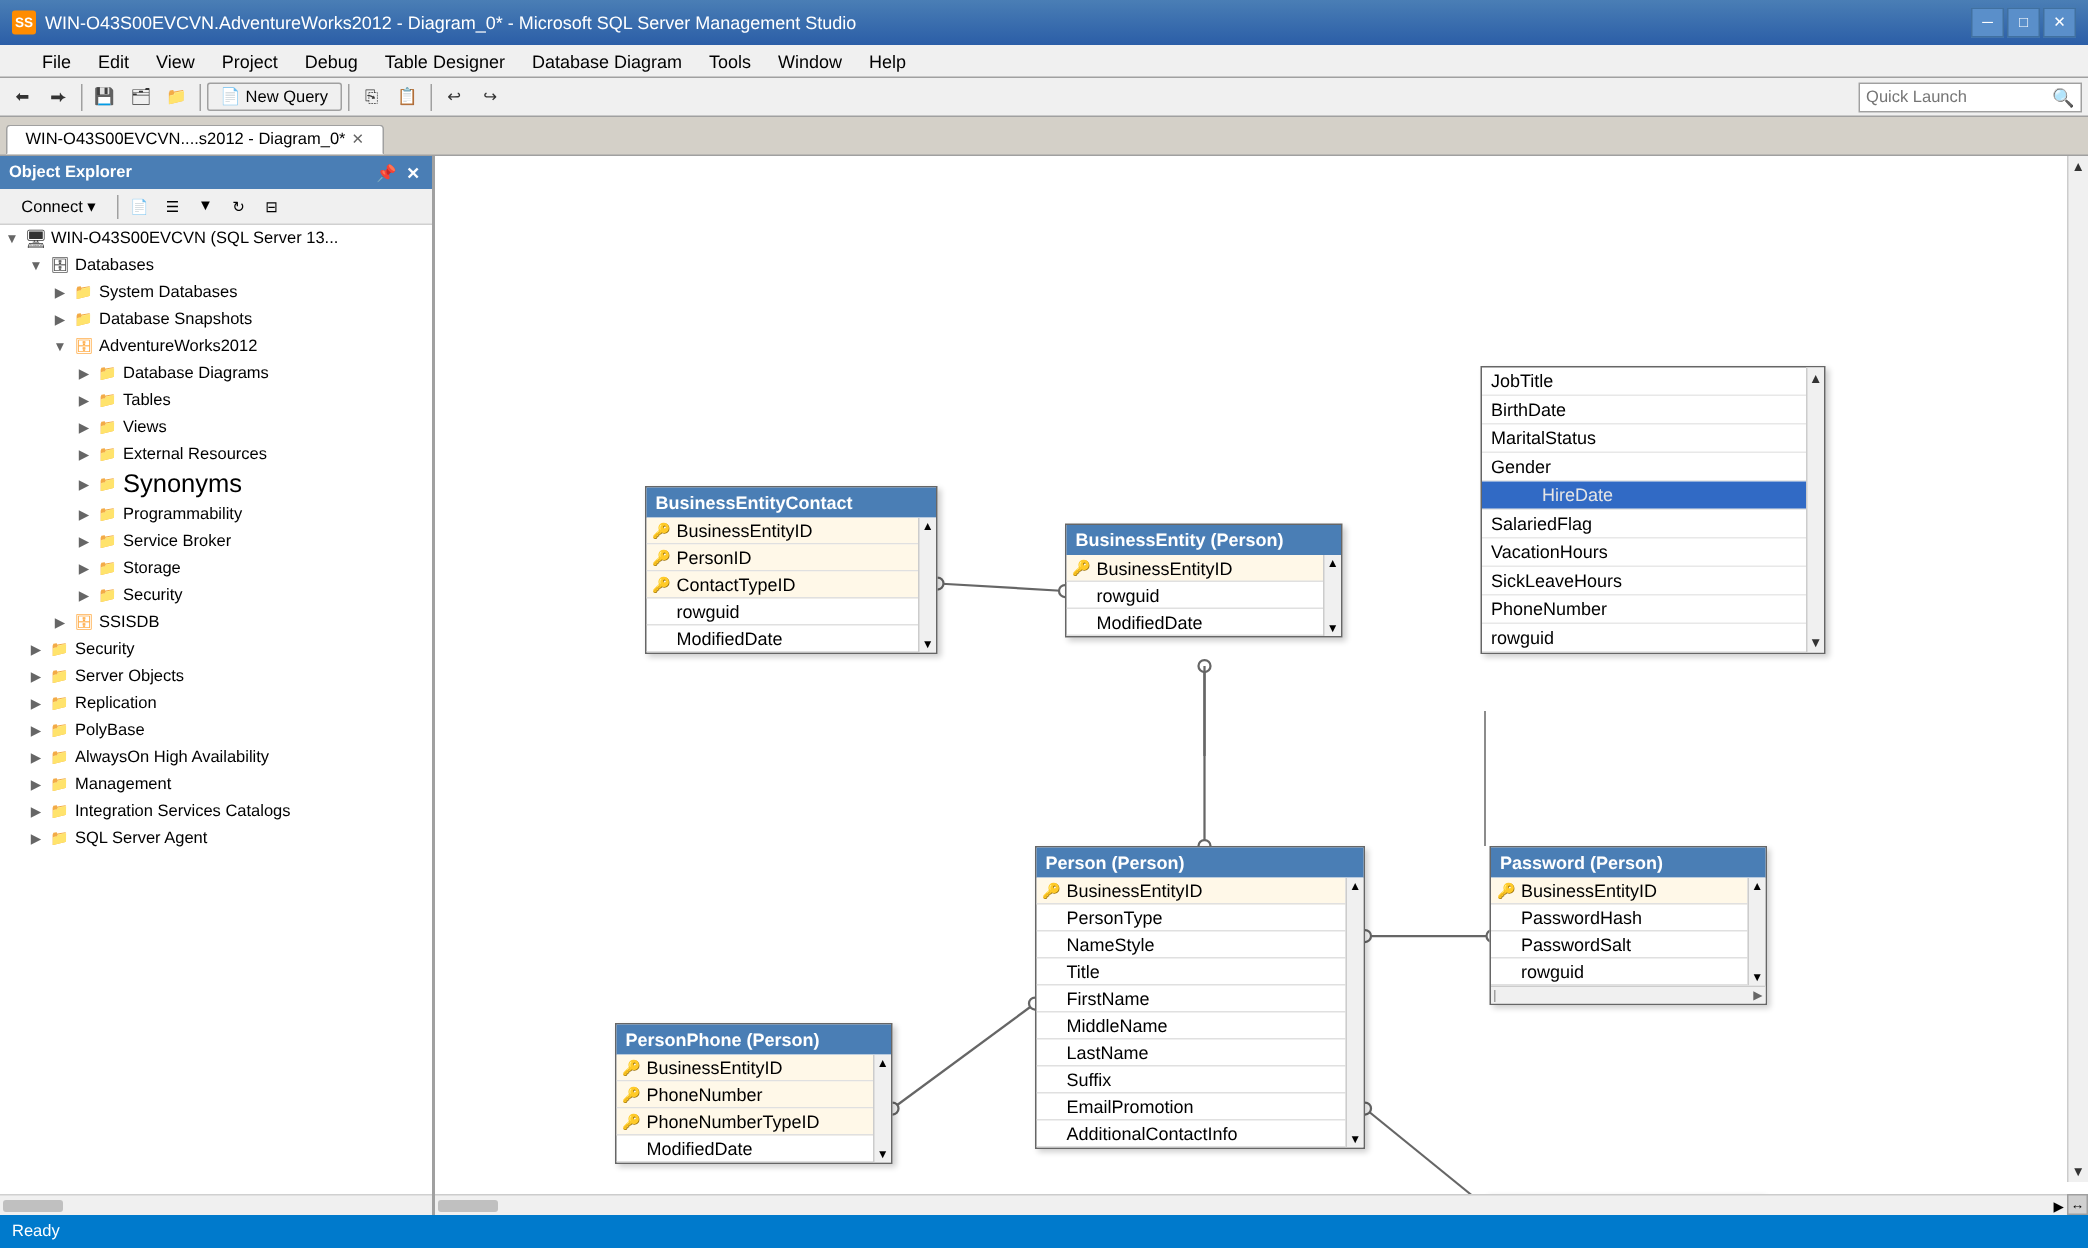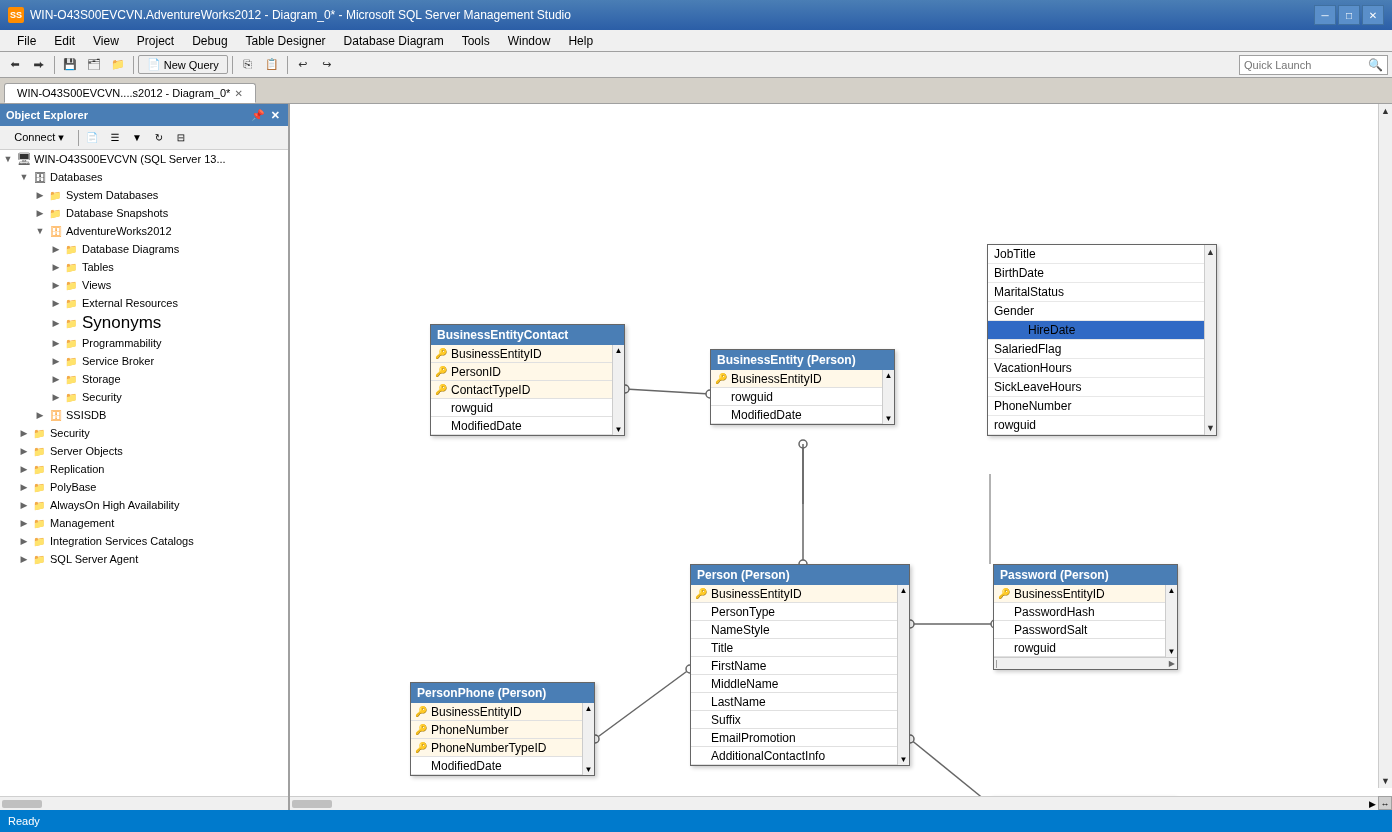--- a/index.html
+++ b/index.html
@@ -17,21 +17,21 @@
     }
     .title-bar-left { display: flex; align-items: center; gap: 6px; font-size: 12px; }
     .title-bar-icon { width: 16px; height: 16px; background: #ff8c00; border-radius: 2px; display: flex; align-items: center; justify-content: center; font-size: 9px; color: white; font-weight: bold; }
     .title-bar-buttons { display: flex; gap: 2px; }
     .title-btn { width: 22px; height: 20px; background: #5a8fca; border: 1px solid #4070a0; color: white; font-size: 10px; cursor: pointer; display: flex; align-items: center; justify-content: center; }
 
     
     .menu-bar {
       background: #f0f0f0;
       border-bottom: 1px solid #a0a0a0;
-      padding: 2px 9px;
+      padding: 2px 20px;
       display: flex;
       gap: 2px;
       height: 22px;
       align-items: center;
     }
     .menu-item { padding: 2px 8px; cursor: pointer; font-size: 12px; color: #000; border-radius: 2px; }
 
     
     .toolbar {
       background: #f0f0f0;
@@ -226,21 +226,21 @@
       background: white;
       border: 1px solid #666;
       width: 230px;
       box-shadow: 2px 2px 4px rgba(0,0,0,0.2);
     }
     .col-row {
       padding: 2px 6px;
       font-size: 12px;
       border-bottom: 1px solid #e8e8e8;
     }
-    .col-row.highlighted { background: #316ac5; color: #000000; padding-left: 40px; }
+    .col-row.highlighted { background: #316ac5; color: #e5e5e5; padding-left: 40px; }
 
     .indent-1 { padding-left: 16px; }
     .indent-2 { padding-left: 32px; }
     .indent-3 { padding-left: 48px; }
   </style>
 </head>
 <body>
 
 <div class="title-bar">
   <div class="title-bar-left">

